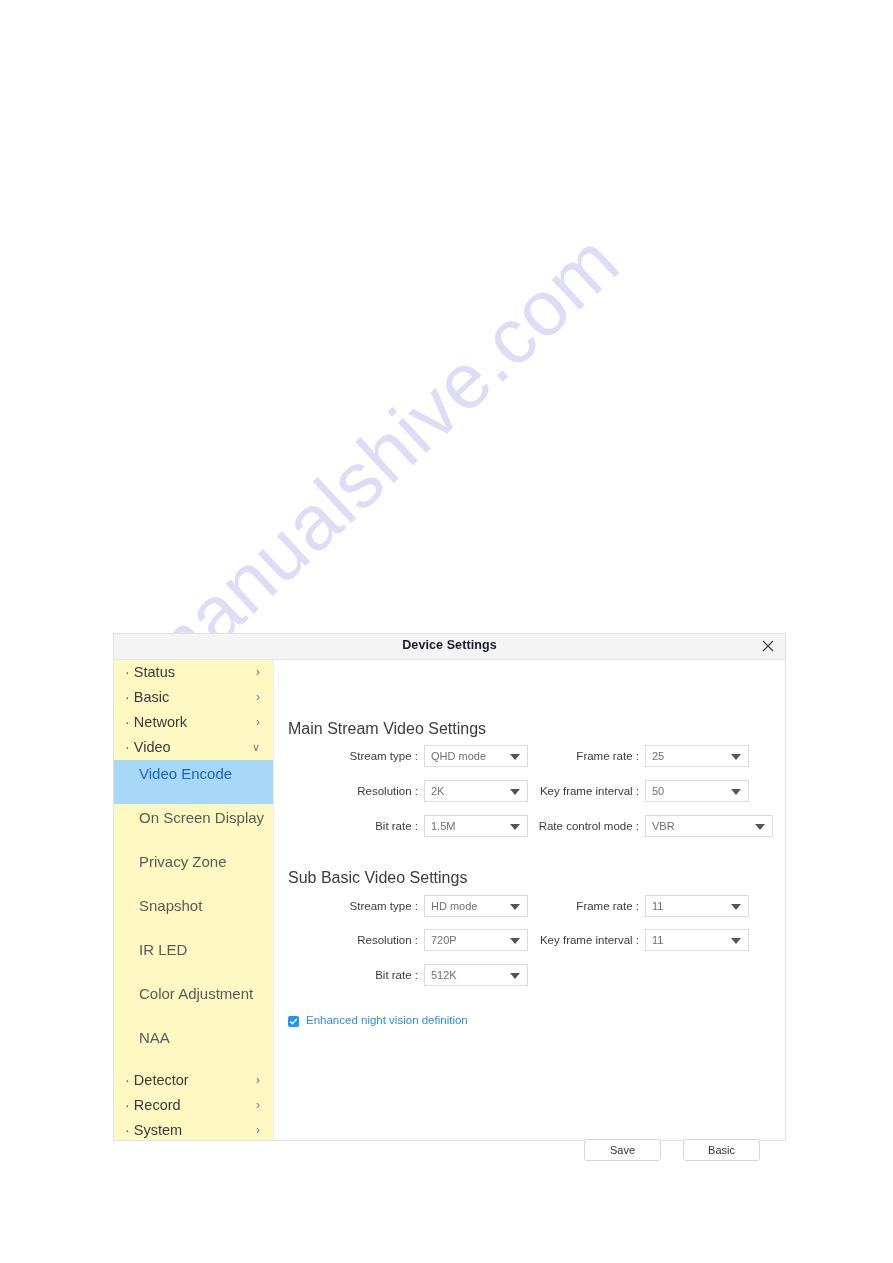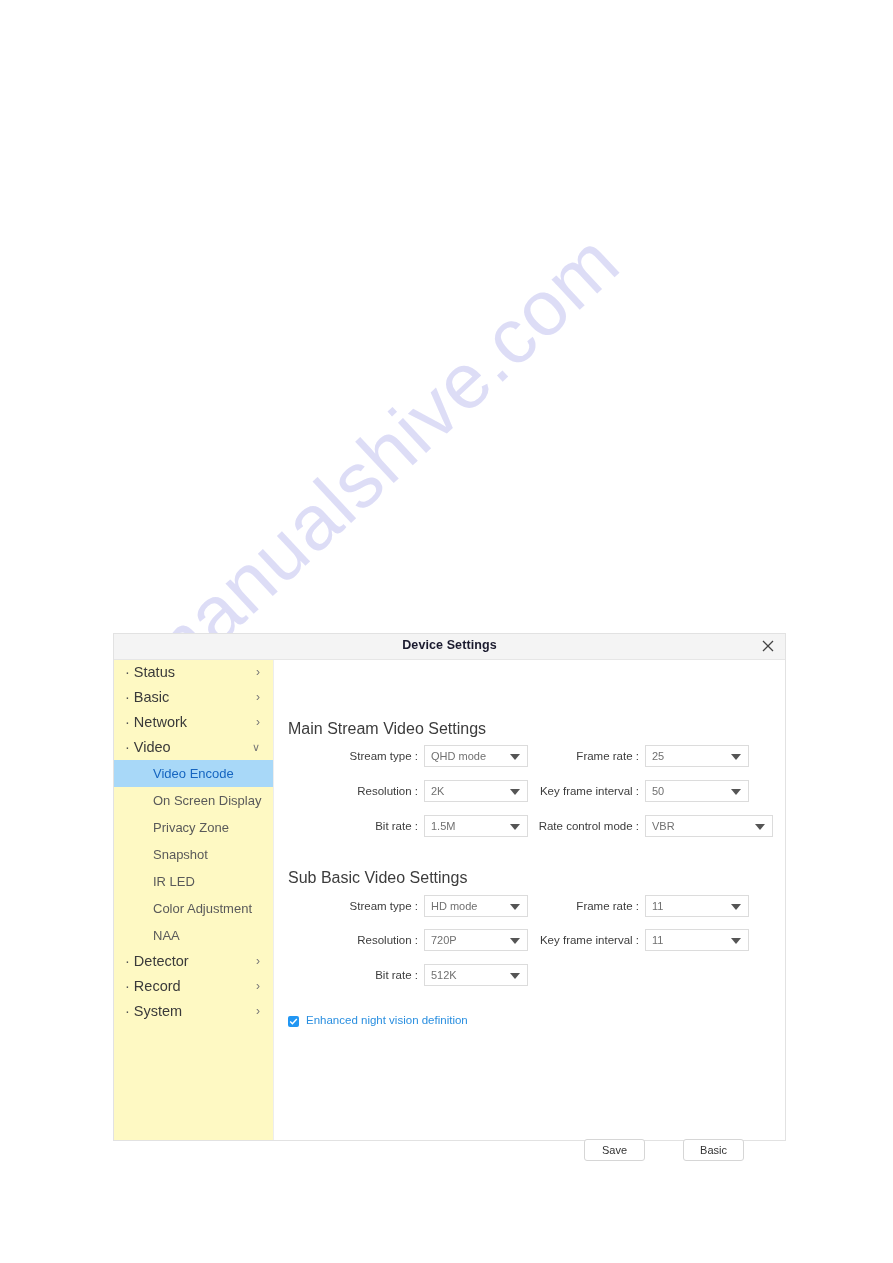--- a/index.html
+++ b/index.html
@@ -115,24 +115,24 @@
     position: absolute;
     right: 13px;
     top: 0;
     font-size: 12px;
     color: #777;
     line-height: 25px;
   }
   .nav-group .chev.down { font-size: 11px; }
 
   .nav-sub {
-    height: 27px;
+    height: 44px;
     line-height: 27px;
-    padding-left: 39px;
-    font-size: 13px;
+    padding-left: 25px;
+    font-size: 15px;
     color: #5a5a5a;
     cursor: pointer;
     white-space: nowrap;
   }
   .nav-sub.active {
     background: #a8d8f8;
     color: #1565c0;
   }
 
   
@@ -222,21 +222,21 @@
     left: 18px;
     top: 0;
     font-size: 11.5px;
     color: #2a8fe0;
     white-space: nowrap;
   }
 
   
   .btn {
     position: absolute;
-    width: 61px;
+    width: 77px;
     height: 22px;
     border: 1px solid #d6d6d6;
     border-radius: 3px;
     background: #ffffff;
     box-sizing: border-box;
     font-size: 11px;
     color: #333;
     line-height: 20px;
     text-align: center;
     cursor: pointer;

